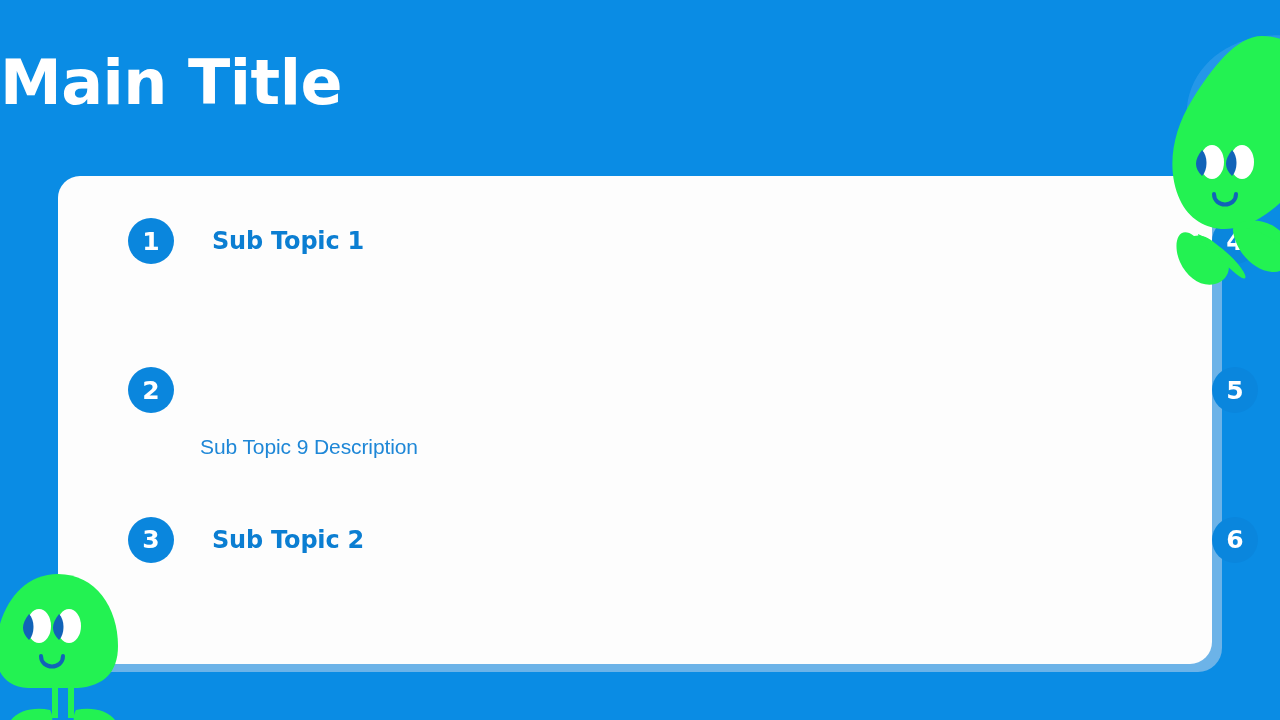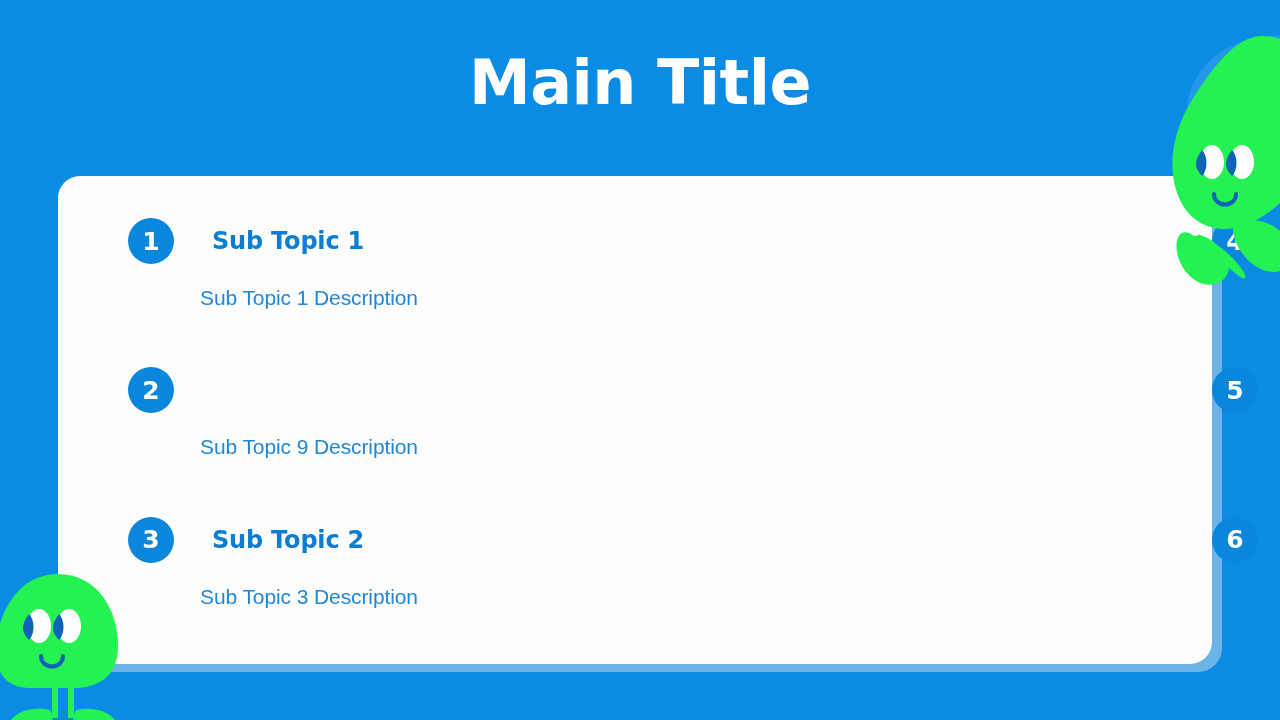--- a/index.html
+++ b/index.html
@@ -20,21 +20,20 @@
     background: #0a8ce4;
     overflow: hidden;
   }
 
   
   .title {
     position: absolute;
     top: 44px;
     left: 0;
     width: 1280px;
-    text-align: center;
     color: #ffffff;
     font-family: "DejaVu Sans", sans-serif;
     font-size: 62px;
     font-weight: bold;
     letter-spacing: -0.5px;
     line-height: 78px;
     white-space: nowrap;
   }
 
   
@@ -150,21 +149,20 @@
 
   <div class="card"></div>
 
   <div class="grid">
 
     <div class="item">
       <div class="item-head">
         <div class="num-circle">1</div>
         <div class="item-title">Sub Topic 1</div>
       </div>
-      <div class="item-desc">Sub Topic 1 Description</div>
     </div>
 
     <div class="item col2">
       <div class="item-head">
         <div class="num-circle">4</div>
 
       </div>
 
     </div>
 
@@ -181,21 +179,20 @@
 
       </div>
 
     </div>
 
     <div class="item">
       <div class="item-head">
         <div class="num-circle">3</div>
         <div class="item-title">Sub Topic 2</div>
       </div>
-      <div class="item-desc">Sub Topic 3 Description</div>
     </div>
 
     <div class="item col2">
       <div class="item-head">
         <div class="num-circle">6</div>
 
       </div>
 
     </div>
 

